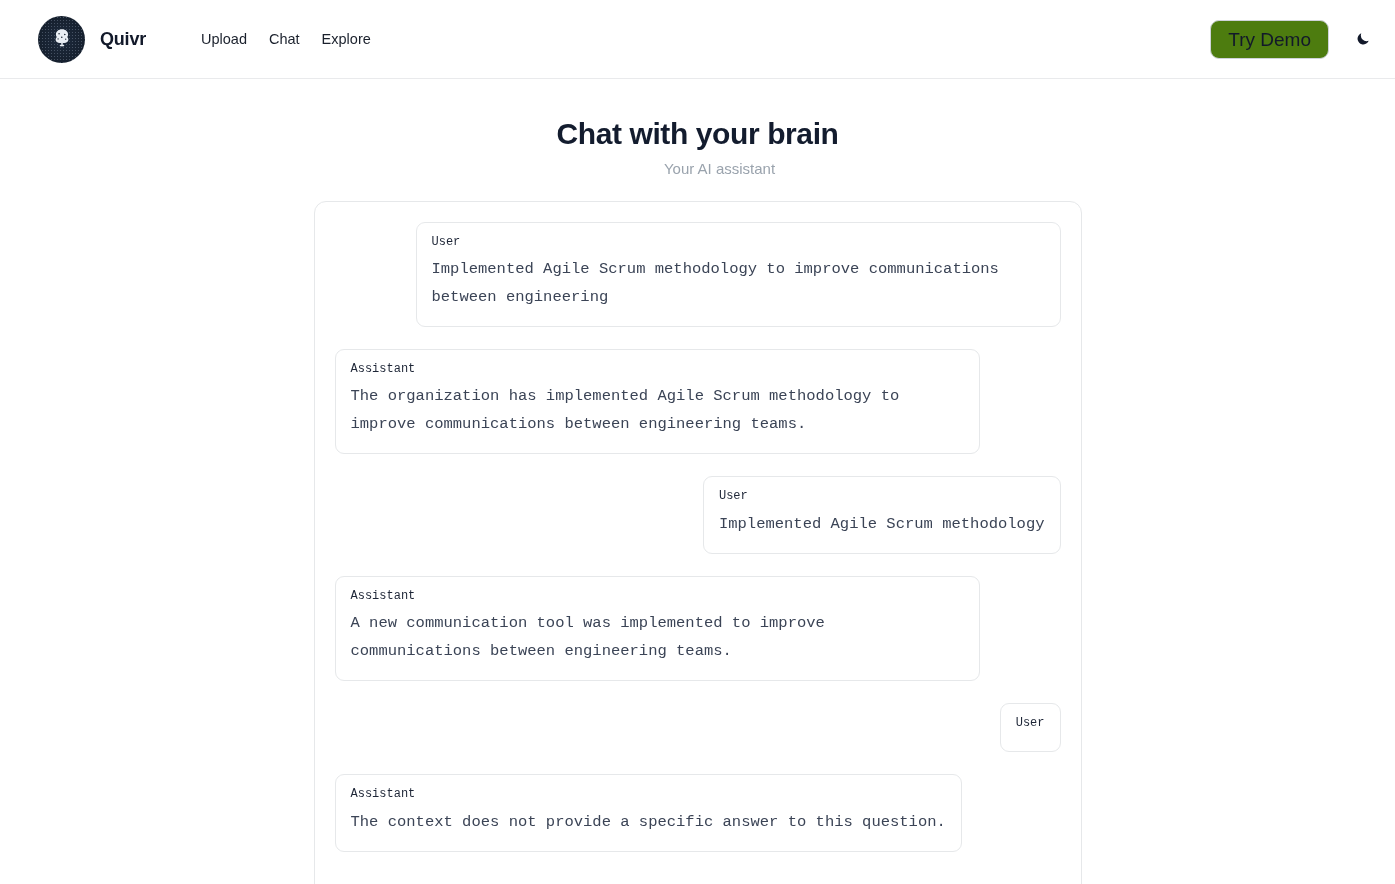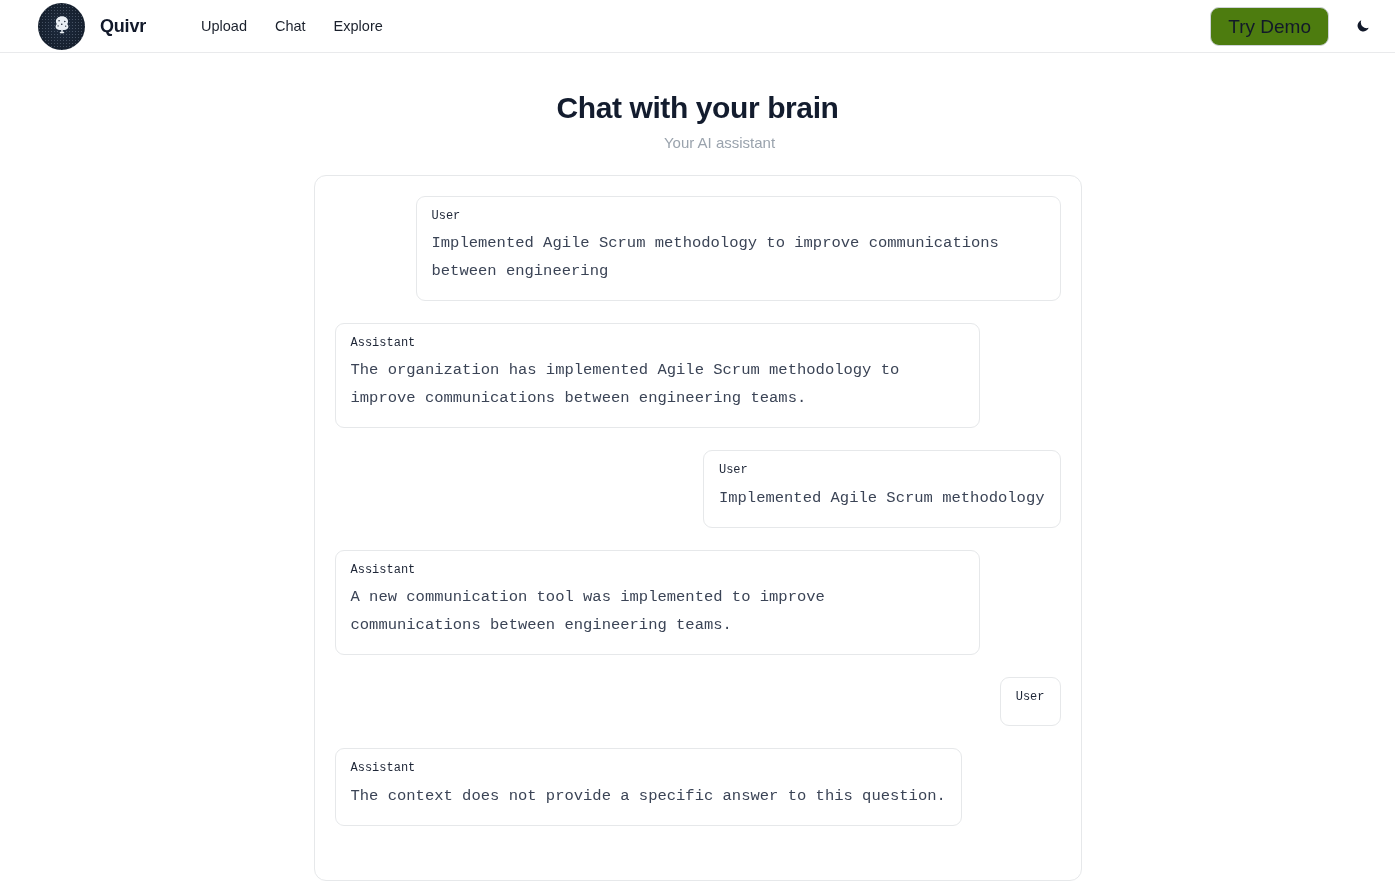--- a/index.html
+++ b/index.html
@@ -9,21 +9,21 @@
     height: 884px;
     background: #ffffff;
     font-family: "Liberation Sans", sans-serif;
     color: #1a202c;
     overflow: hidden;
   }
 
   
   .header {
     position: relative;
-    height: 53px;
+    height: 79px;
     width: 100%;
     border-bottom: 1px solid #e9eaec;
     display: flex;
     align-items: center;
     padding: 0 20px 0 38px;
     background: #ffffff;
   }
 
   .brand {
     display: flex;
@@ -61,21 +61,21 @@
   .brand-name {
     font-size: 18px;
     font-weight: bold;
     letter-spacing: -0.2px;
     color: #12192a;
   }
 
   .nav {
     display: flex;
     align-items: center;
-    gap: 28px;
+    gap: 22px;
     margin-left: 55px;
   }
   .nav-link {
     font-size: 14.5px;
     color: #1a202c;
     text-decoration: none;
     cursor: pointer;
     white-space: nowrap;
   }
 

